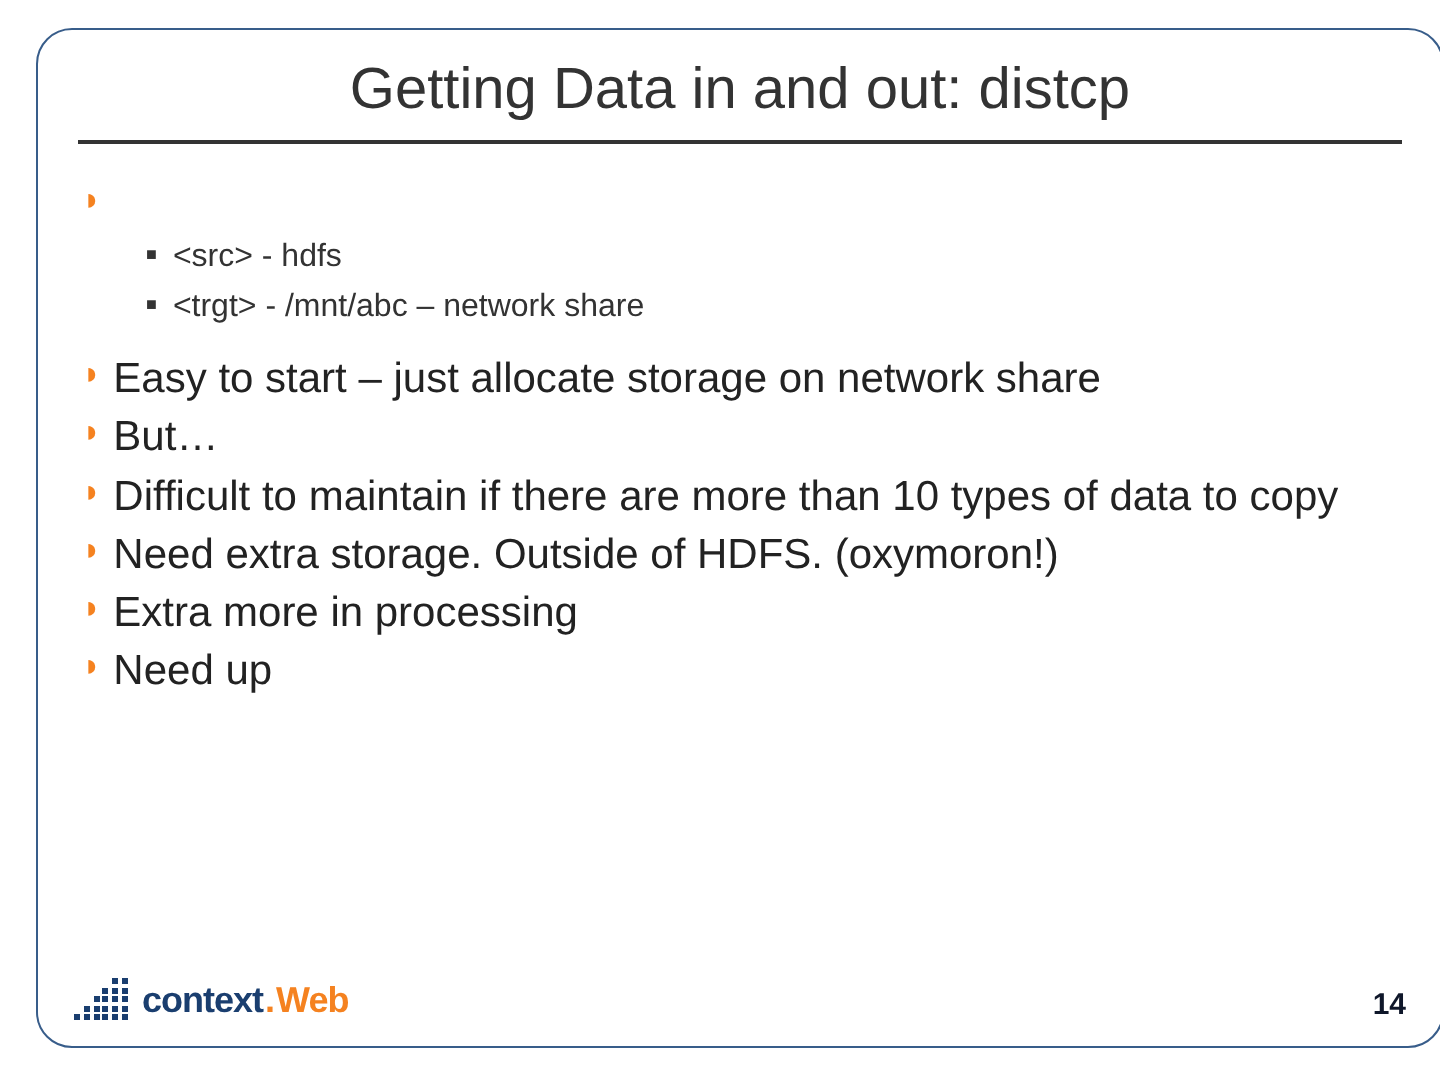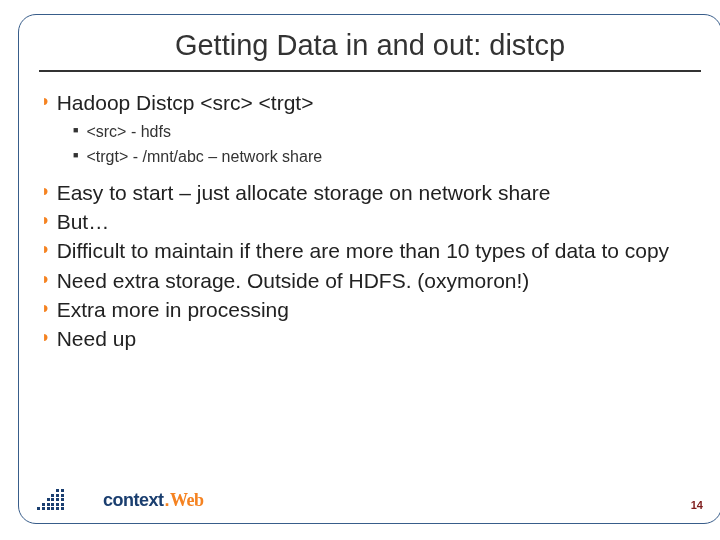--- a/index.html
+++ b/index.html
@@ -92,44 +92,43 @@
   }
   .logo-mark .dots span.hide { opacity: 0; }
   .logo-text {
     font-size: 18px;
     font-weight: 600;
     letter-spacing: -0.5px;
     color: #1a3e6f;
     display: flex;
     align-items: baseline;
   }
-  .logo-text .ctx { color: #1a3e6f; margin-left: 32px; }
+  .logo-text .ctx { color: #1a3e6f; }
   .logo-text .dot { color: #f58220; font-weight: bold; padding: 0 1px; }
-  .logo-text .web { color: #f58220; font-family: Liberation Serif, serif; }
+  .logo-text .web { color: #f58220; }
   .pagenum {
-    font-size: 11px;
-    color: #7f1d1d;
+    font-size: 15px;
+    color: #0f172a;
     font-weight: bold;
     padding-bottom: 2px;
   }
 </style>
 </head>
 <body>
 
 <div class="slide">
   <div class="inner-frame">
 
     <div class="title">Getting Data in and out: distcp</div>
     <hr class="title-rule">
 
     <div class="body">
 
       <div class="lvl1">
         <span class="arrow">◗</span>
-        <span>Hadoop Distcp &lt;src&gt; &lt;trgt&gt;</span>
       </div>
 
       <div class="lvl2-group">
         <div class="lvl2">
           <span class="square">■</span>
           <span>&lt;src&gt; - hdfs</span>
         </div>
         <div class="lvl2">
           <span class="square">■</span>
           <span>&lt;trgt&gt; - /mnt/abc – network share</span>

